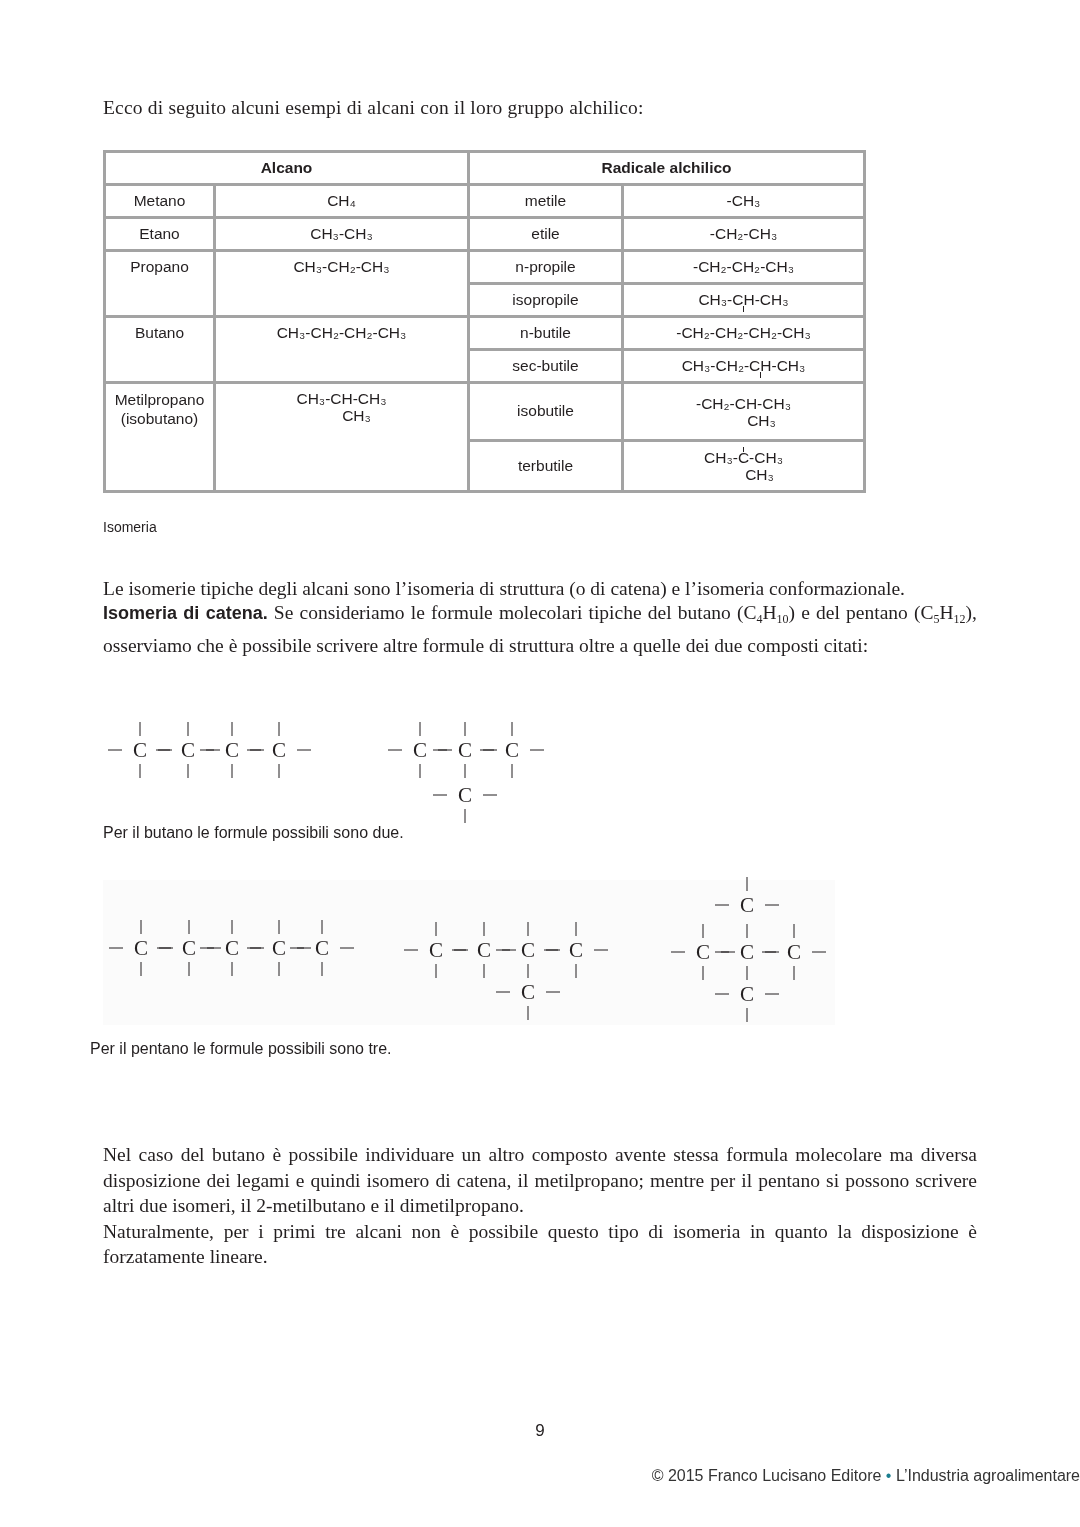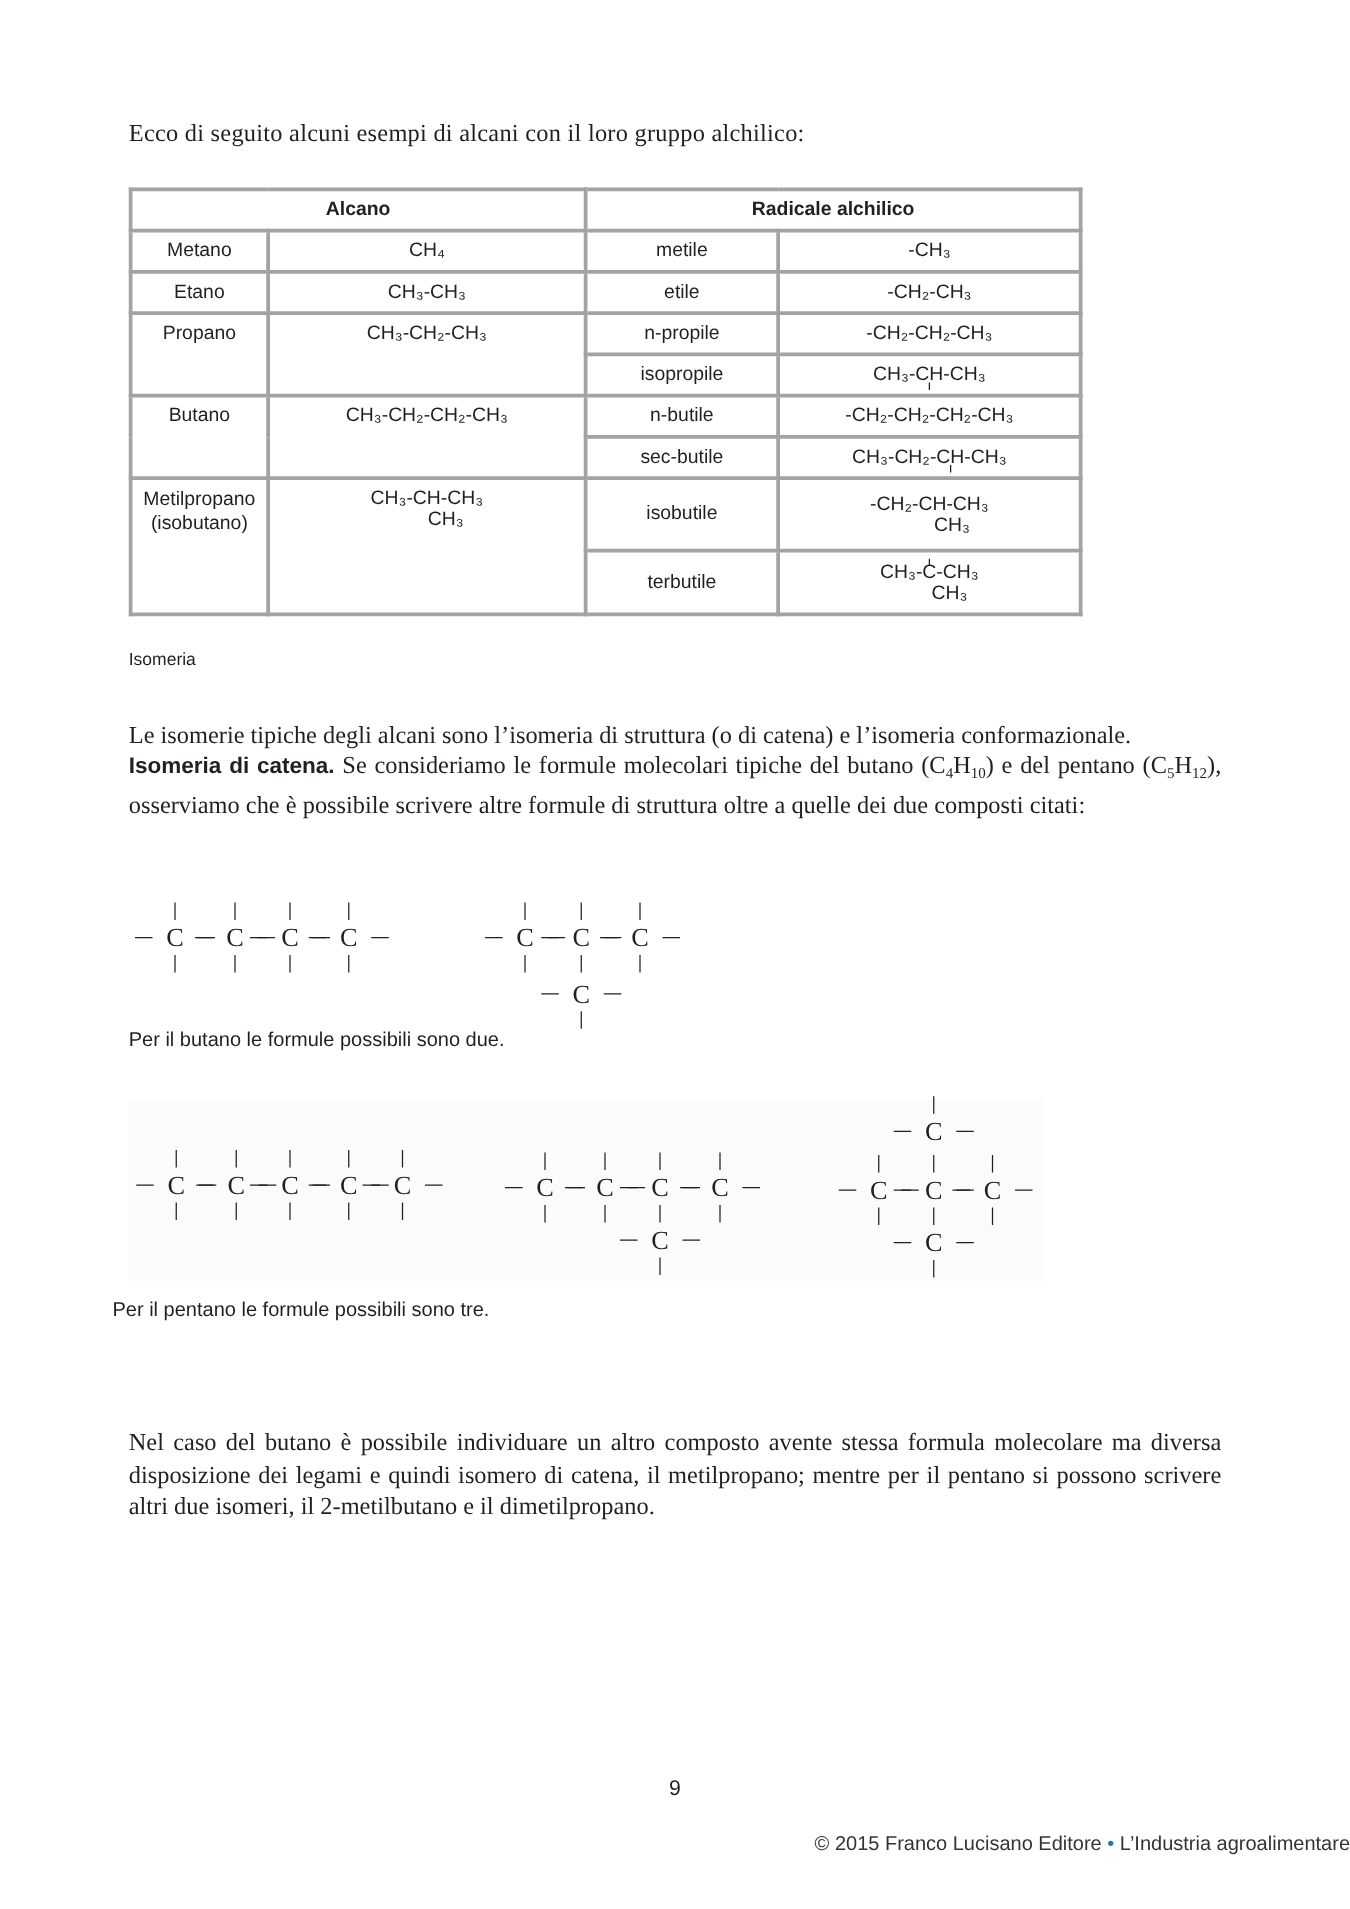--- a/index.html
+++ b/index.html
@@ -274,16 +274,17 @@
       <text x="647" y="131" text-anchor="middle">C</text>
       <line x1="647" y1="138" x2="647" y2="152"></line>
       <line x1="615" y1="124" x2="629" y2="124"></line>
       <line x1="665" y1="124" x2="679" y2="124"></line>
     </g>
   </svg>
 <div class="abs caption" style="left:90px; top:1040px;">Per il pentano le formule possibili sono tre.</div>
 
 <div class="abs body-text" style="left:103px; top:1142px; width:874px;">
   <div>Nel caso del butano è possibile individuare un altro composto avente stessa formula molecolare ma diversa disposizione dei legami e quindi isomero di catena, il metilpropano; mentre per il pentano si possono scrivere altri due isomeri, il 2-metilbutano e il dimetilpropano.</div>
+  <div>Naturalmente, per i primi tre alcani non è possibile questo tipo di isomeria in quanto la disposizione è forzatamente lineare.</div>
 </div>
 
 <div class="abs pagenum">9</div>
 <div class="abs footer"><span>© 2015 Franco Lucisano Editore</span> <span class="dot">•</span> <span>L’Industria agroalimentare</span></div>
 
 </body></html>

